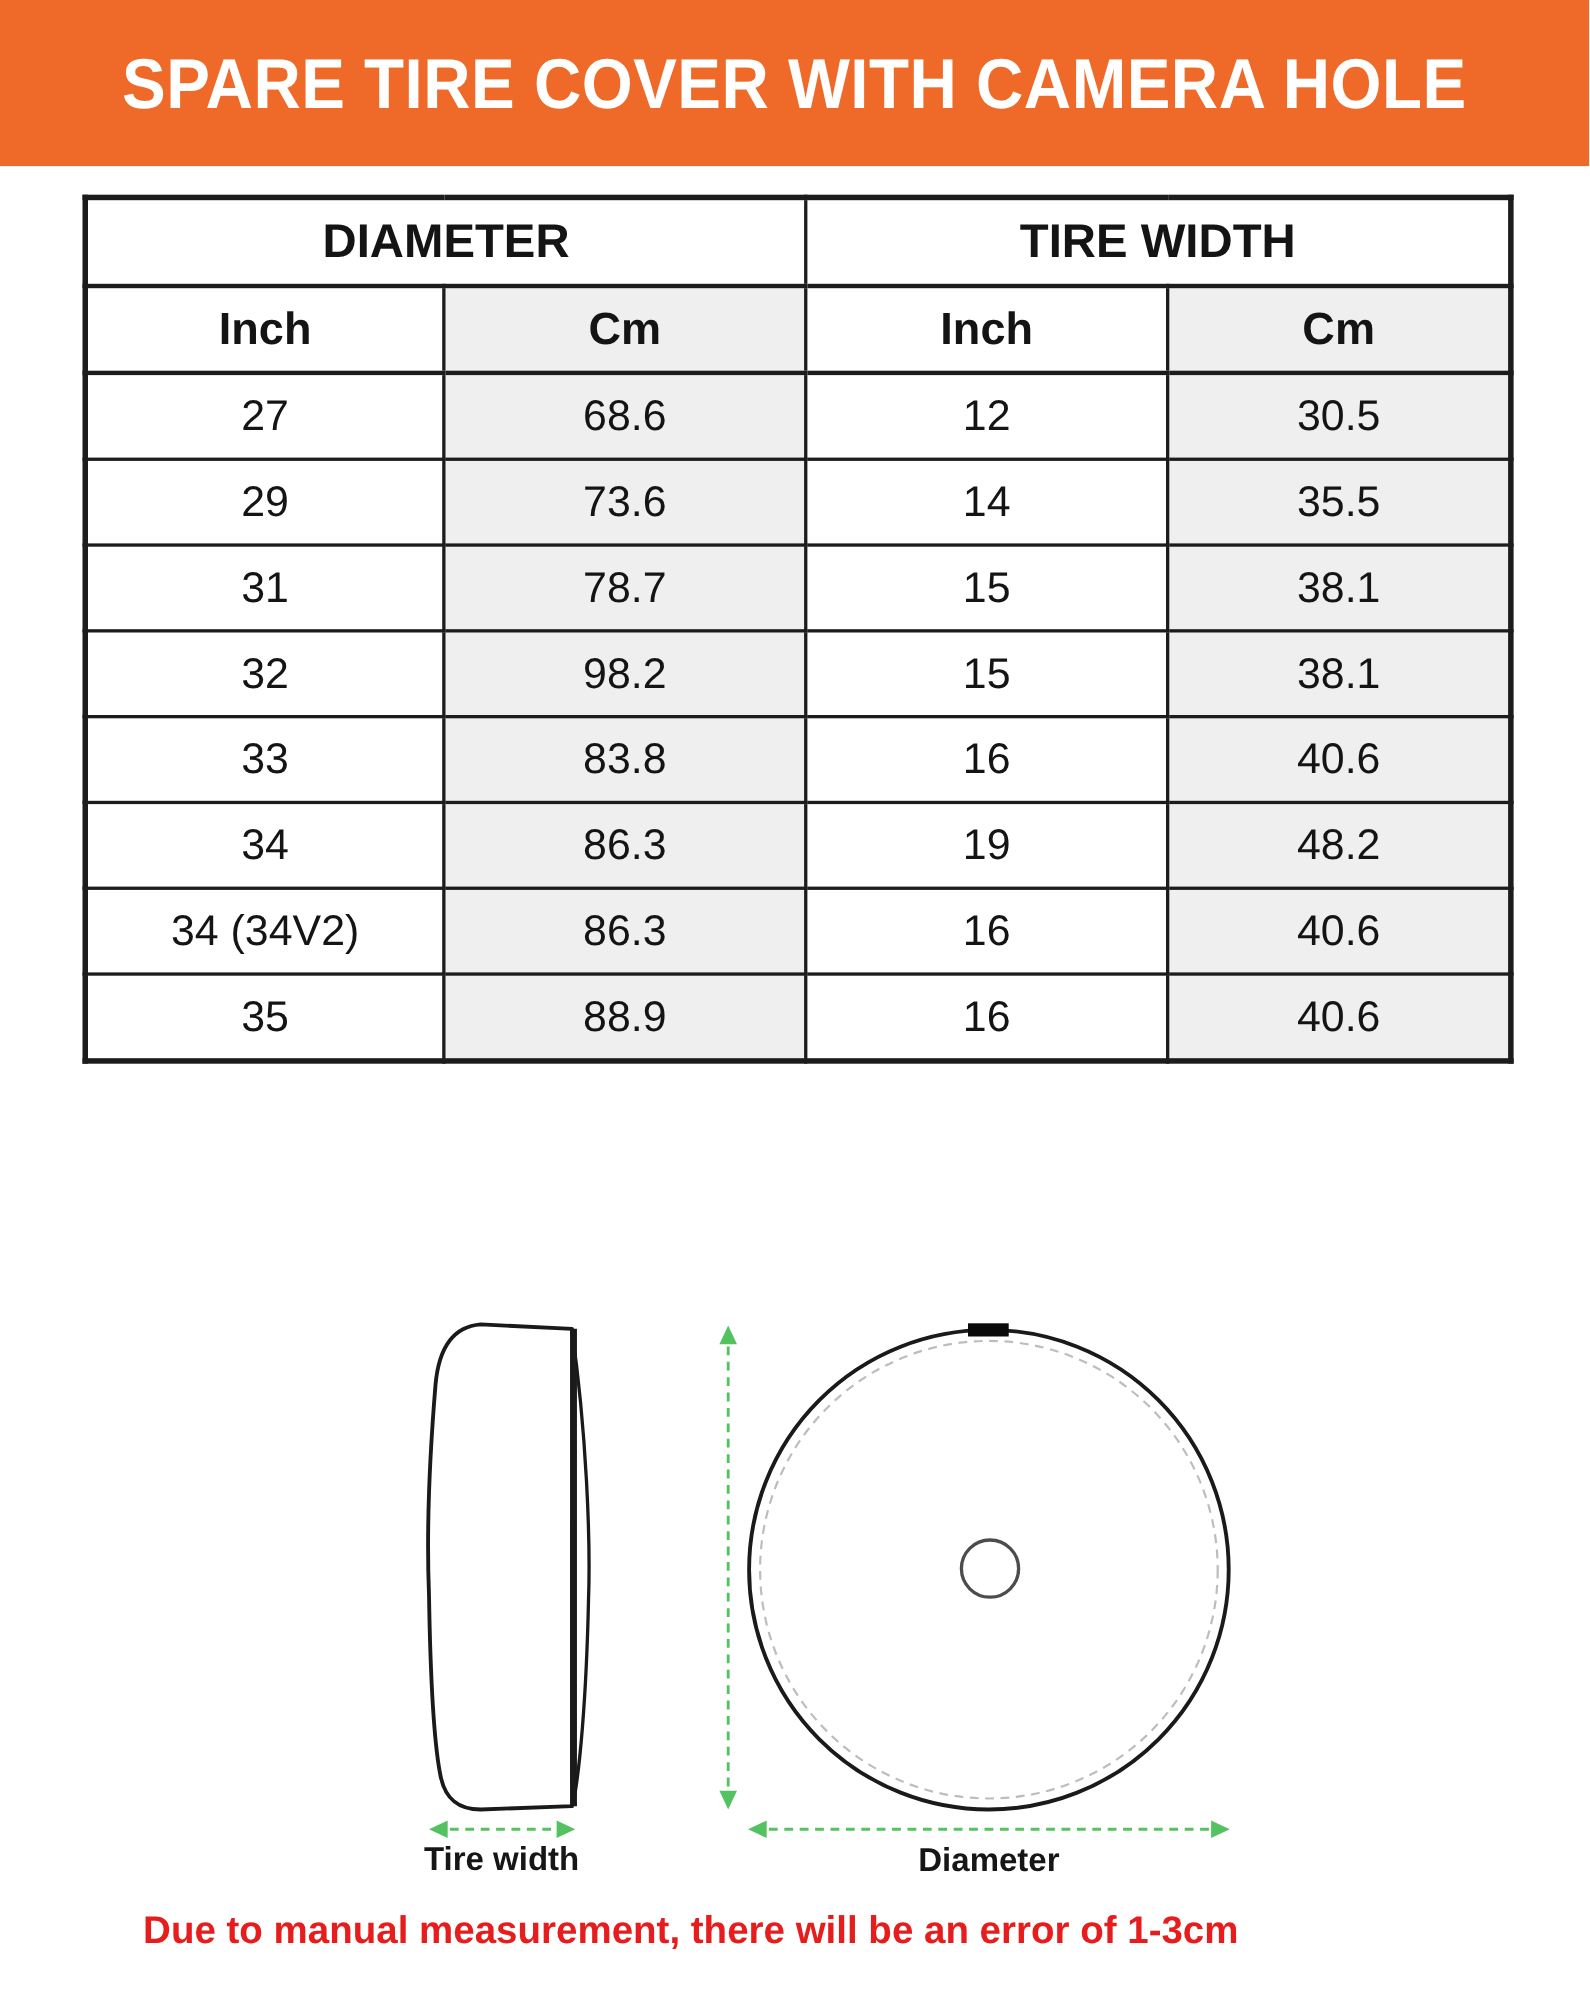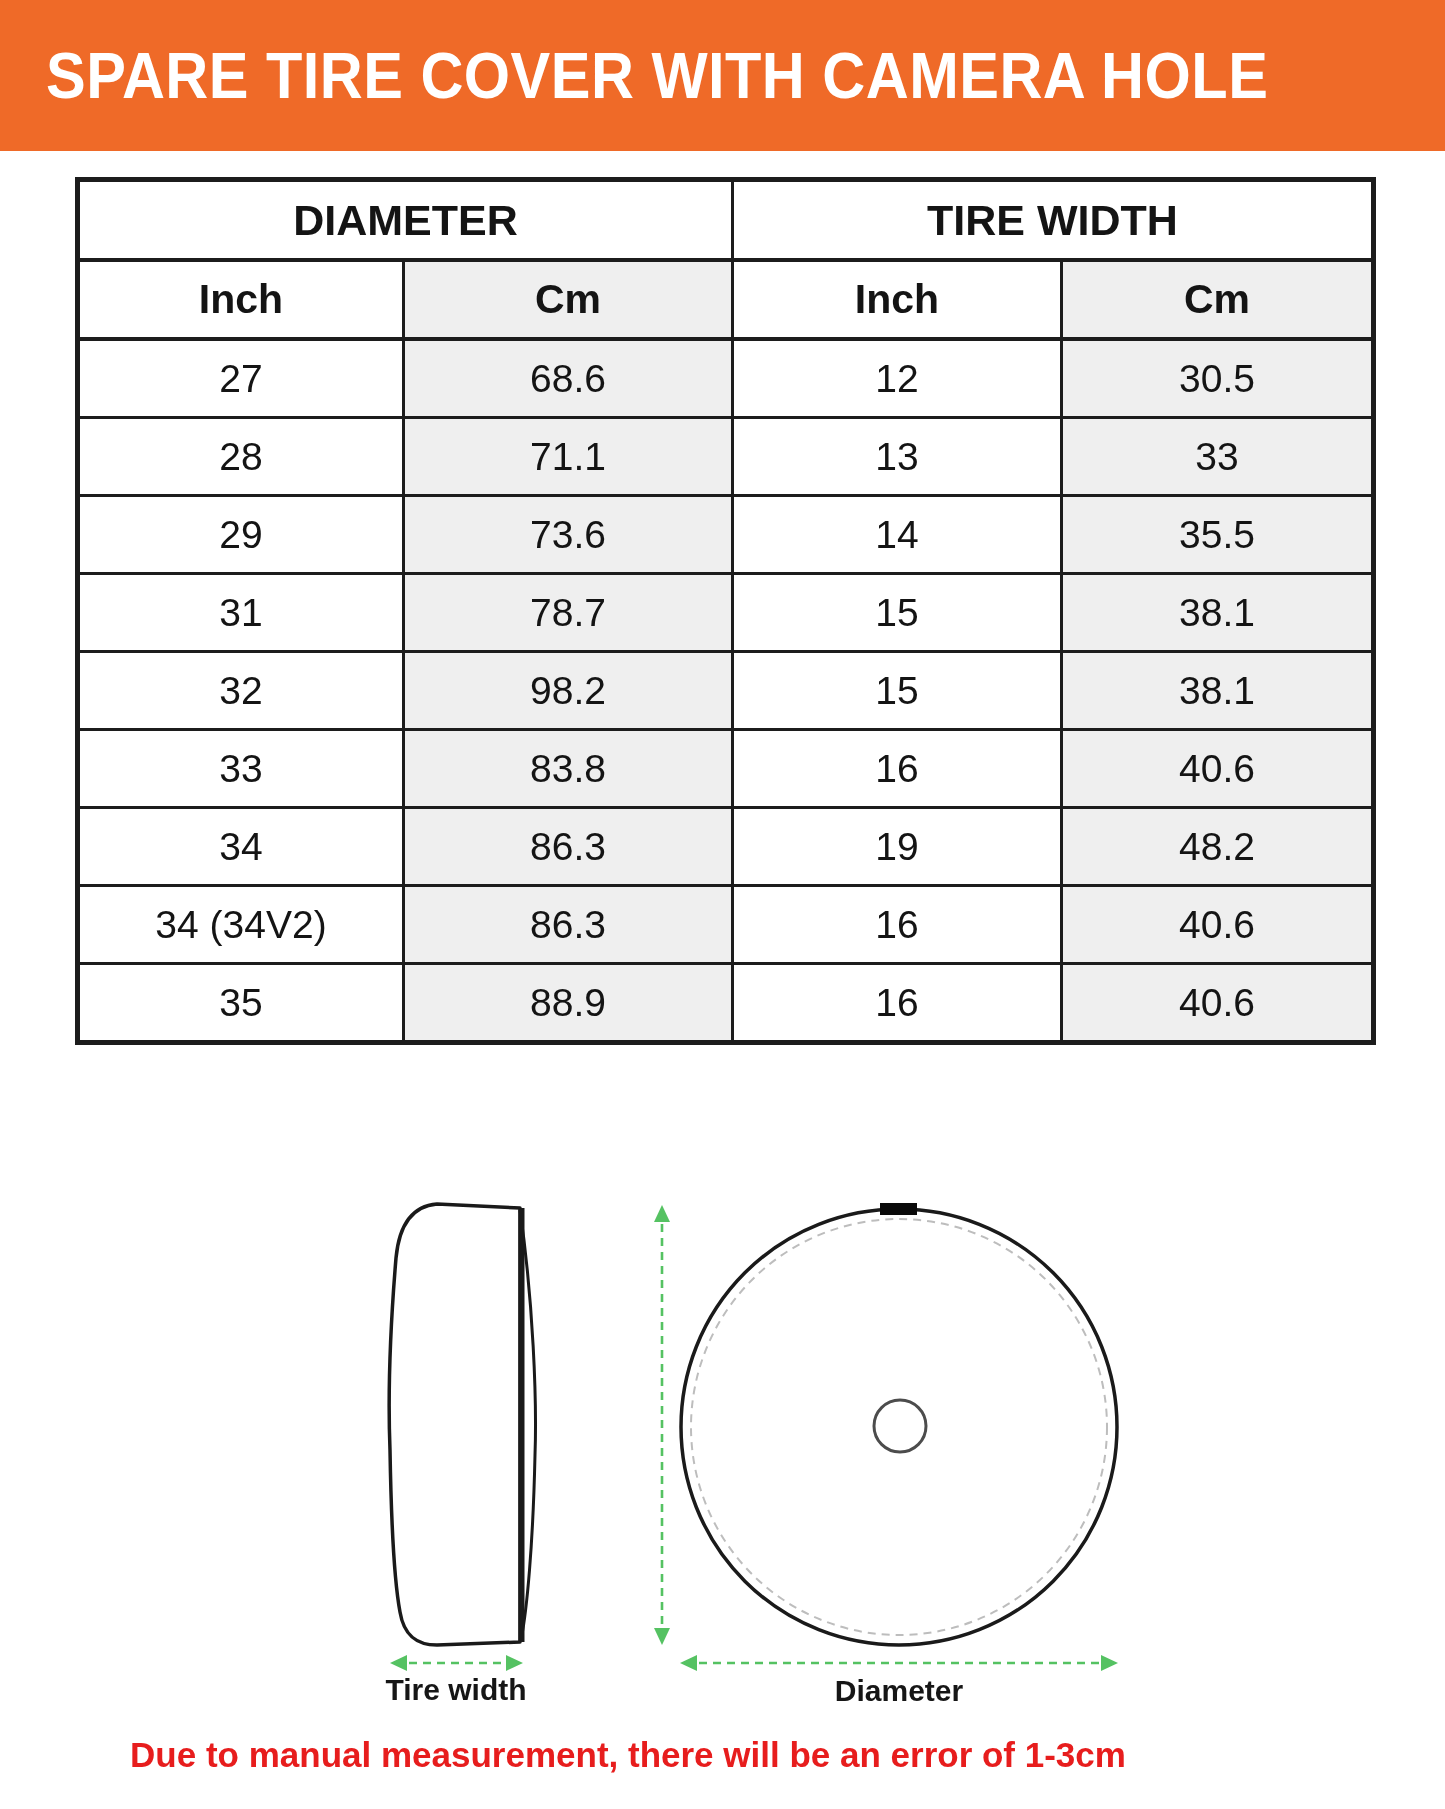--- a/index.html
+++ b/index.html
@@ -13,21 +13,21 @@
   }
 
   
   .banner {
     position: absolute;
     left: 0; top: 0;
     width: 1445px; height: 151px;
     background: #ef6a28;
     display: flex;
     align-items: center;
-    justify-content: flex-start;
+    justify-content: center;
   }
   .banner .title-text {
     display: inline-block;
     transform: scaleX(0.93);
     transform-origin: center;
     color: #ffffff;
     font-size: 64px;
     font-weight: bold;
     letter-spacing: 0.5px;
     white-space: nowrap;
@@ -123,26 +123,20 @@
       </tr>
     </thead>
     <tbody>
         <tr>
           <td>27</td>
           <td class="gray">68.6</td>
           <td>12</td>
           <td class="gray">30.5</td>
         </tr>
         <tr>
-          <td>28</td>
-          <td class="gray">71.1</td>
-          <td>13</td>
-          <td class="gray">33</td>
-        </tr>
-        <tr>
           <td>29</td>
           <td class="gray">73.6</td>
           <td>14</td>
           <td class="gray">35.5</td>
         </tr>
         <tr>
           <td>31</td>
           <td class="gray">78.7</td>
           <td>15</td>
           <td class="gray">38.1</td>

